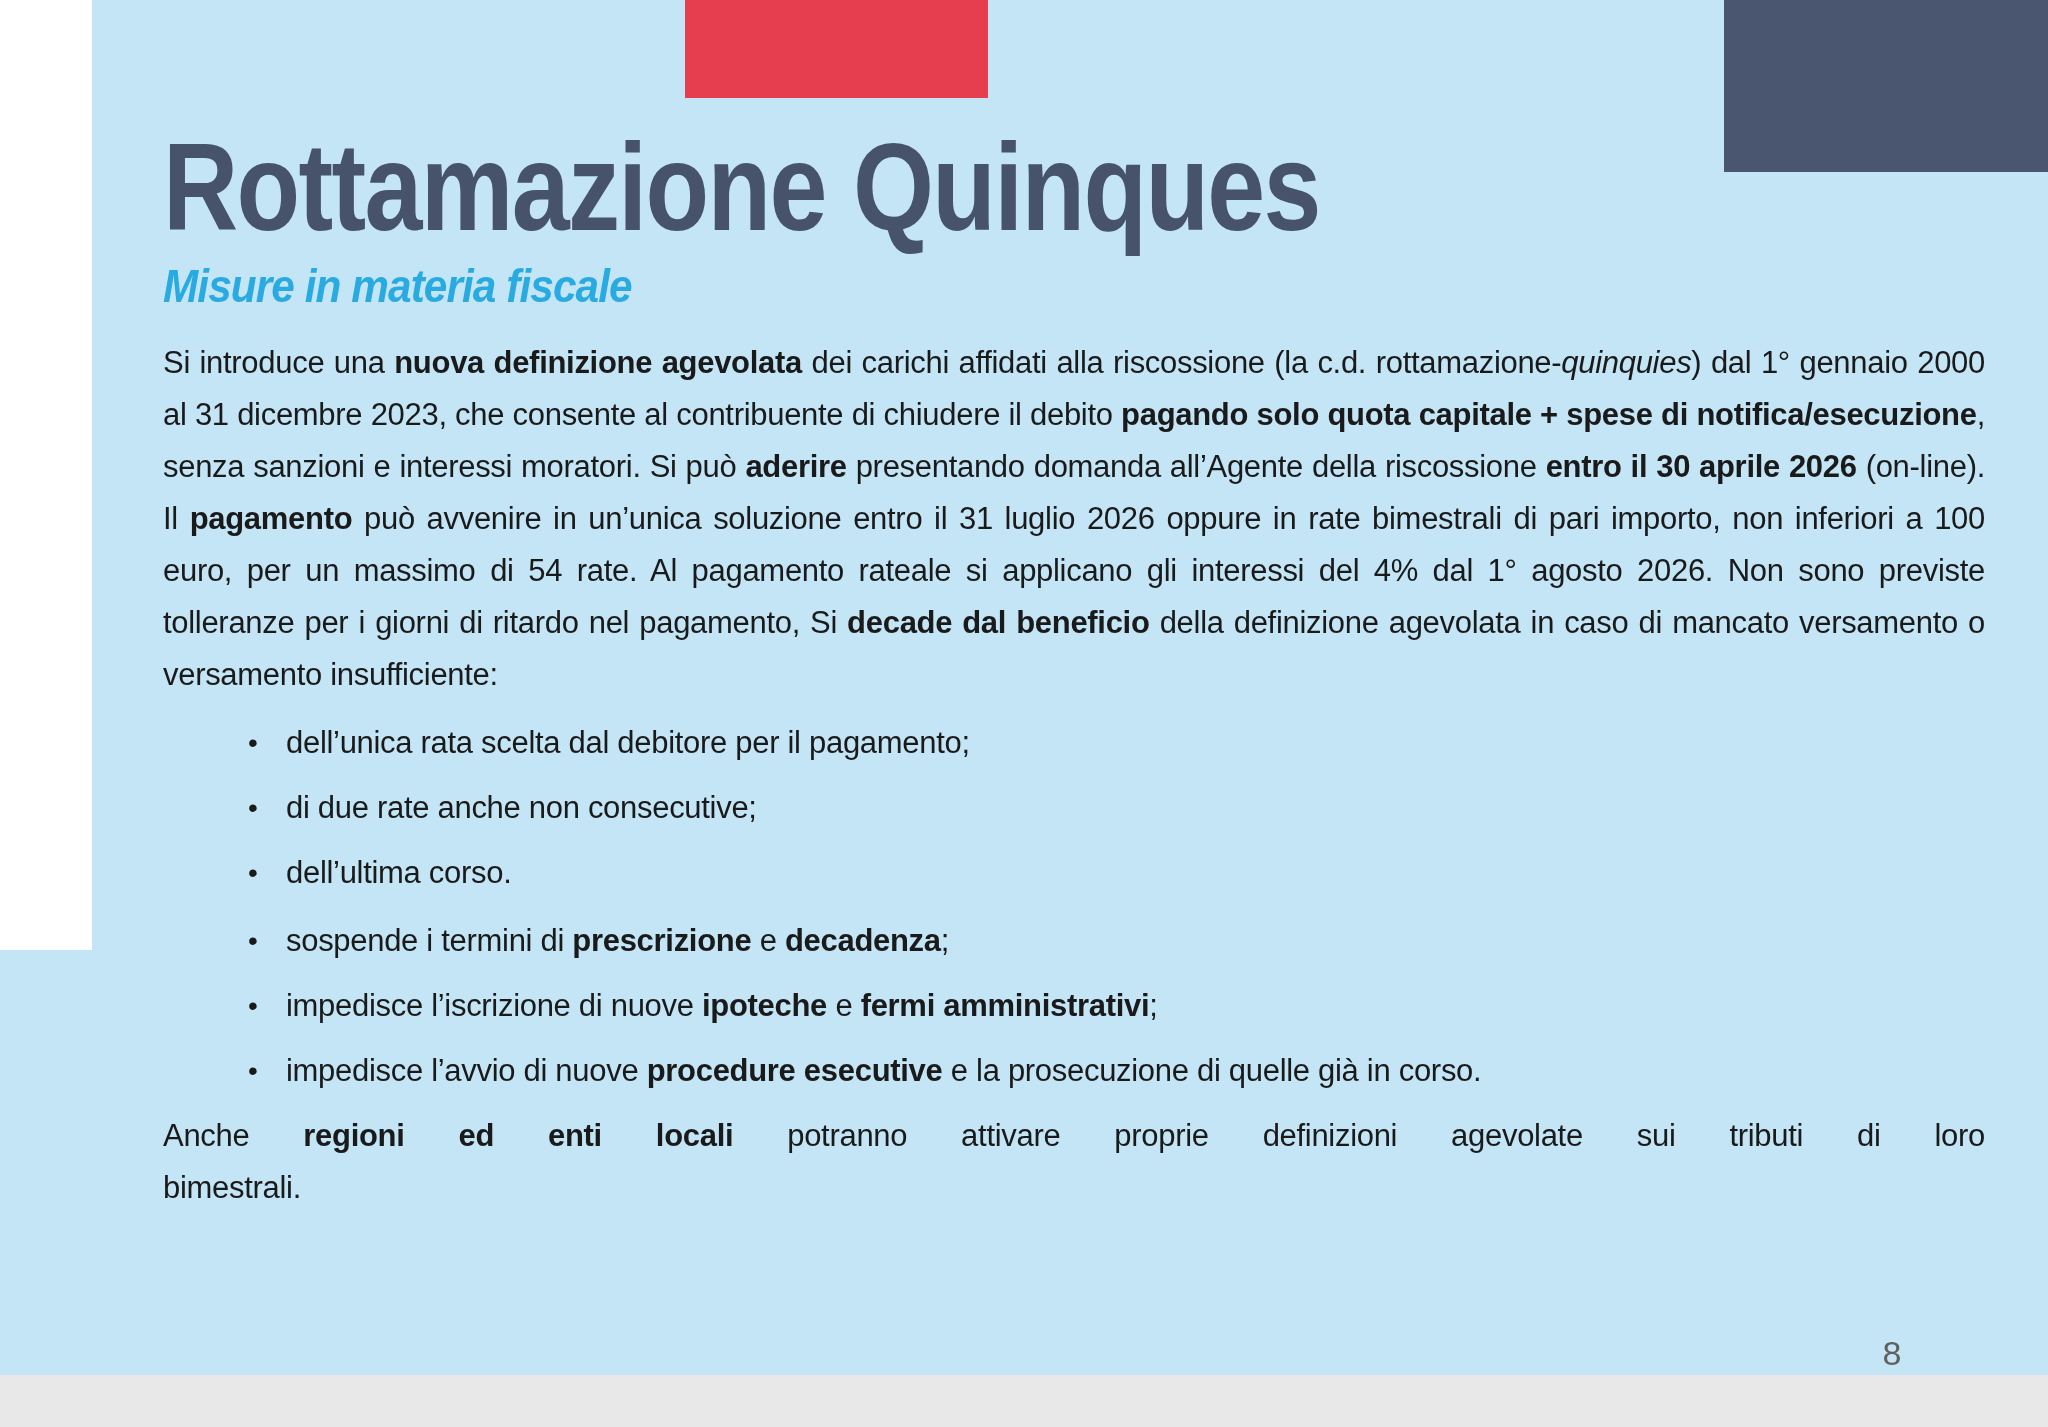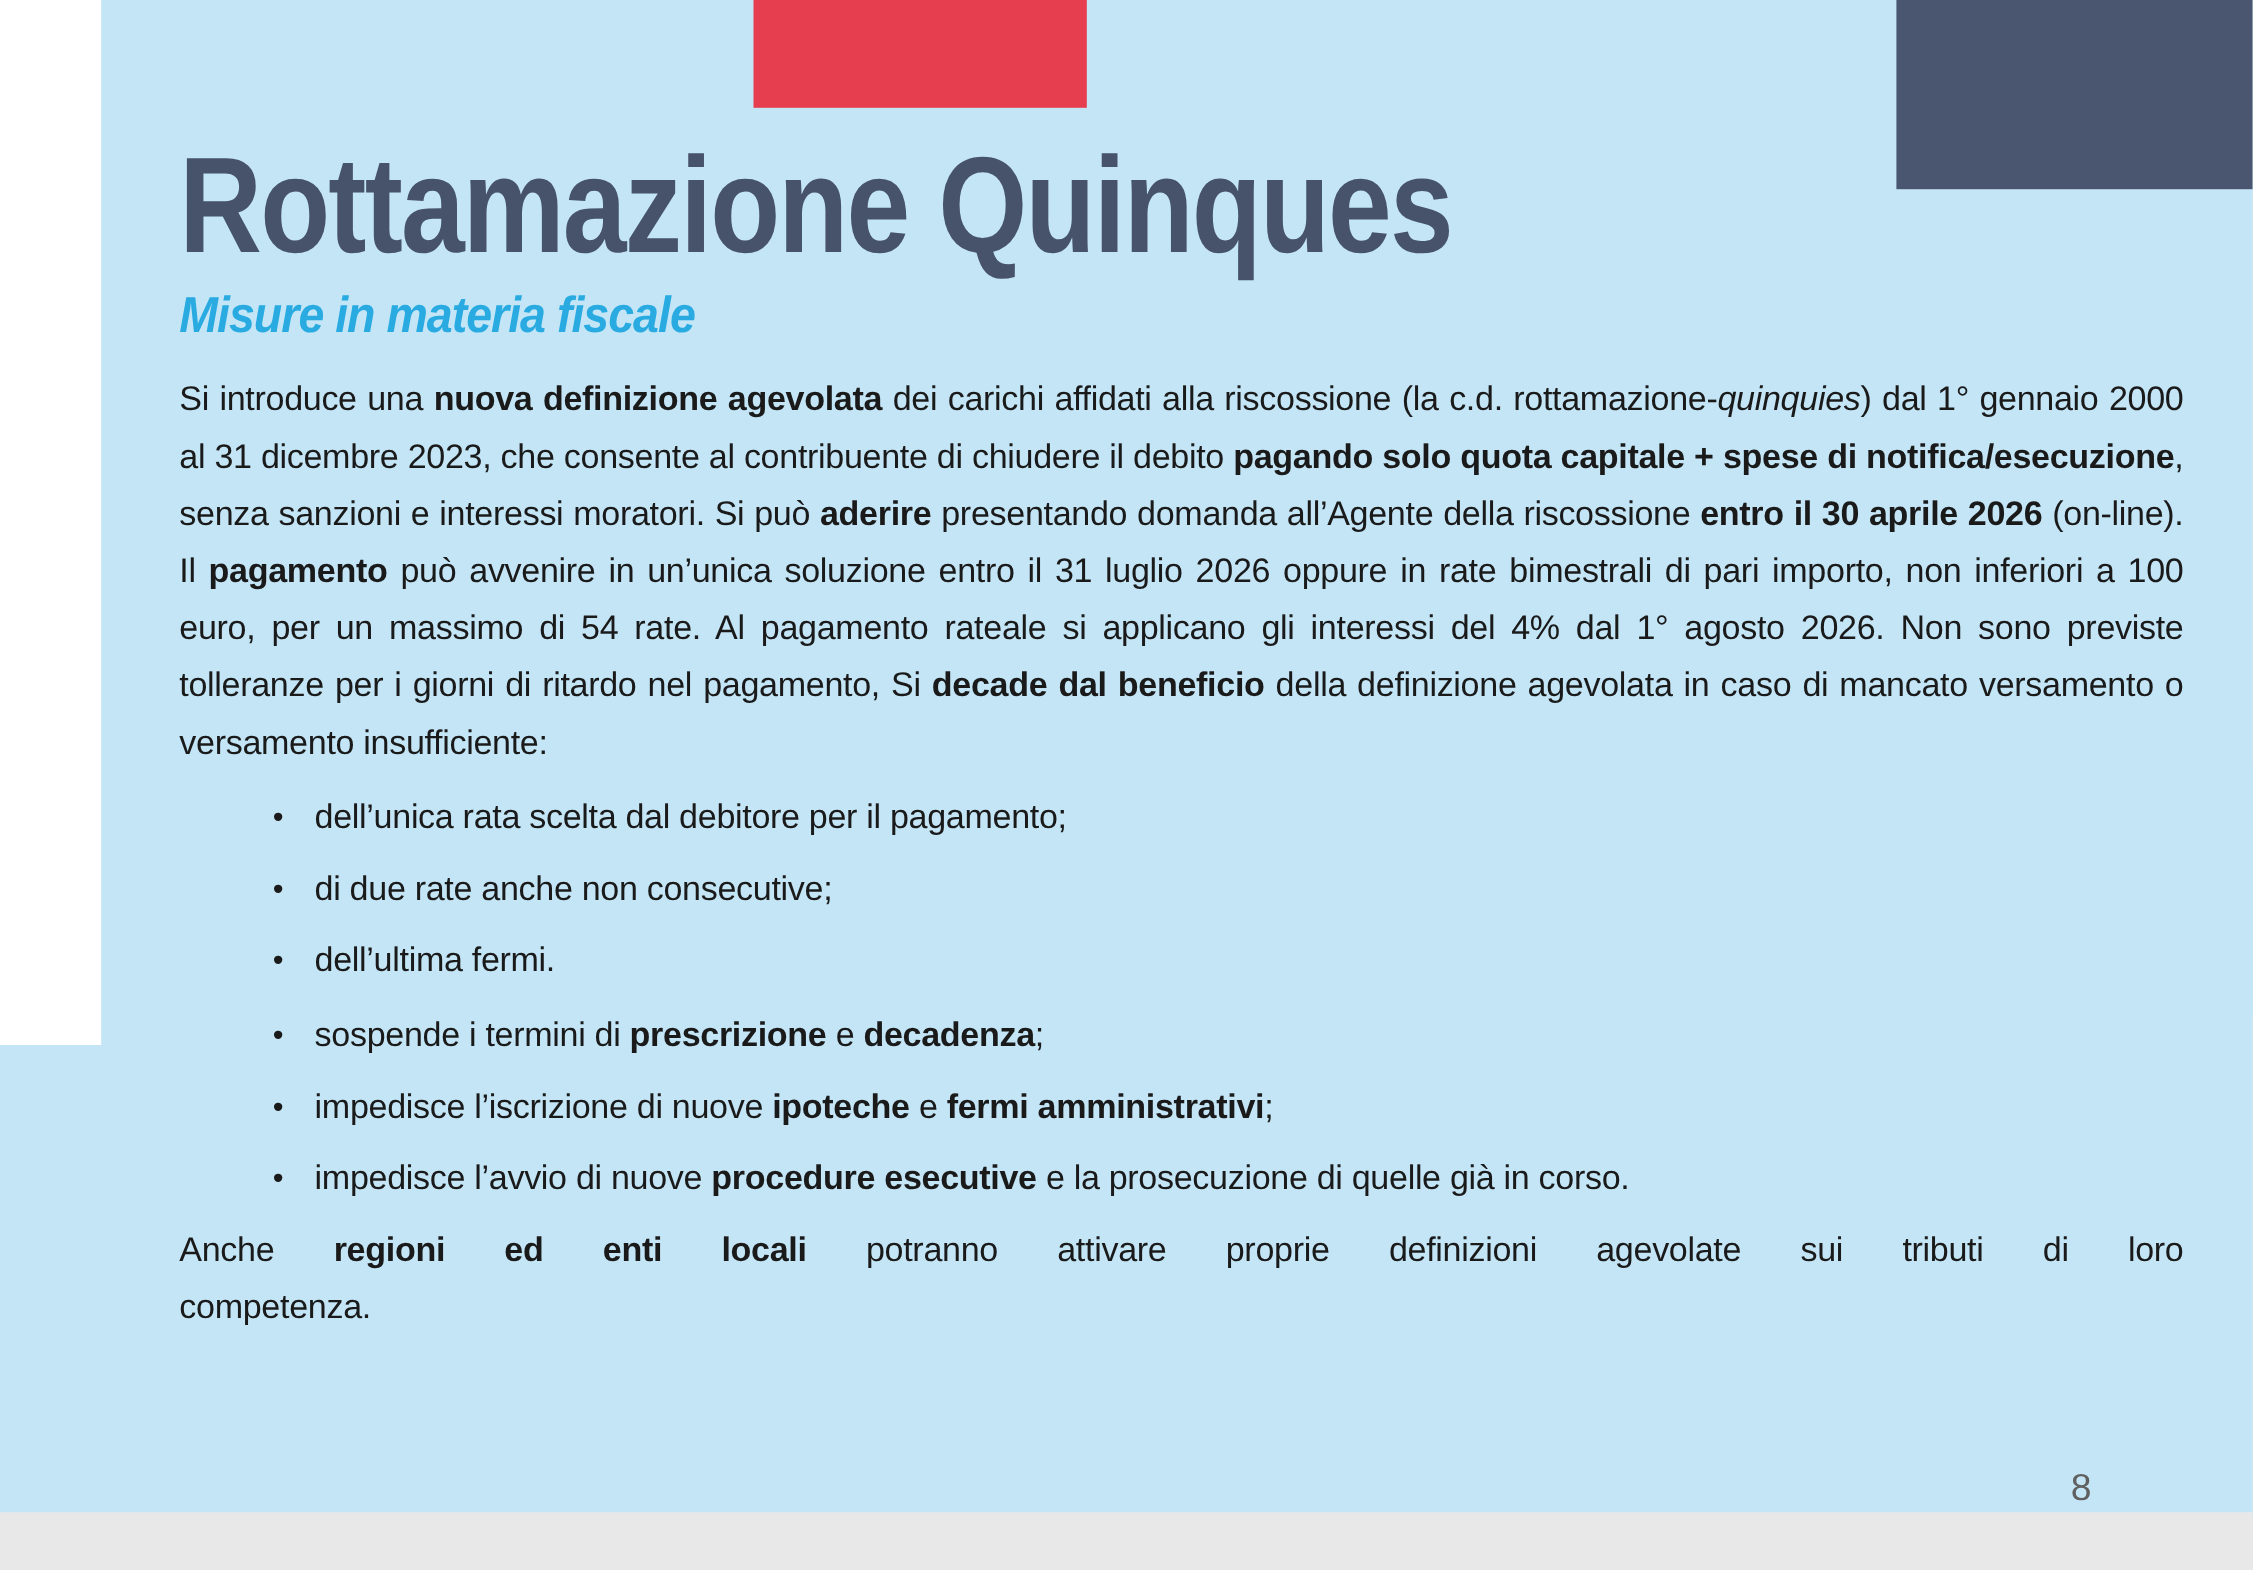--- a/index.html
+++ b/index.html
@@ -131,21 +131,21 @@
         <div class="bullet-item">
           <span class="bullet-dot">•</span>
           <span class="bullet-text"><span>dell’unica rata scelta dal debitore per il pagamento;</span></span>
         </div>
         <div class="bullet-item">
           <span class="bullet-dot">•</span>
           <span class="bullet-text"><span>di due rate anche non consecutive;</span></span>
         </div>
         <div class="bullet-item">
           <span class="bullet-dot">•</span>
-          <span class="bullet-text"><span>dell’ultima fermi.</span></span>
+          <span class="bullet-text"><span>dell’ultima corso.</span></span>
         </div>
       </div>
 
 
     <div class="bullet-list list-2">
         <div class="bullet-item">
           <span class="bullet-dot">•</span>
           <span class="bullet-text"><span>sospende i termini di </span><span class="seg-b">prescrizione</span><span> e </span><span class="seg-b">decadenza</span><span>;</span></span>
         </div>
         <div class="bullet-item">
@@ -153,21 +153,21 @@
           <span class="bullet-text"><span>impedisce l’iscrizione di nuove </span><span class="seg-b">ipoteche</span><span> e </span><span class="seg-b">fermi amministrativi</span><span>;</span></span>
         </div>
         <div class="bullet-item">
           <span class="bullet-dot">•</span>
           <span class="bullet-text"><span>impedisce l’avvio di nuove </span><span class="seg-b">procedure esecutive</span><span> e la prosecuzione di quelle già in corso.</span></span>
         </div>
       </div>
 
     <div class="par-closing">
       <div class="closing-line1"><span>Anche </span><span class="seg-b">regioni ed enti locali</span><span> potranno attivare proprie definizioni agevolate sui tributi di loro</span></div>
-      <div class="closing-line2">competenza.</div>
+      <div class="closing-line2">bimestrali.</div>
     </div>
   </div>
 
   <div class="page-number">8</div>
 
   <div class="cyan-bar">
     <div class="clipped-text-marks"></div>
   </div>
 
 </div>

